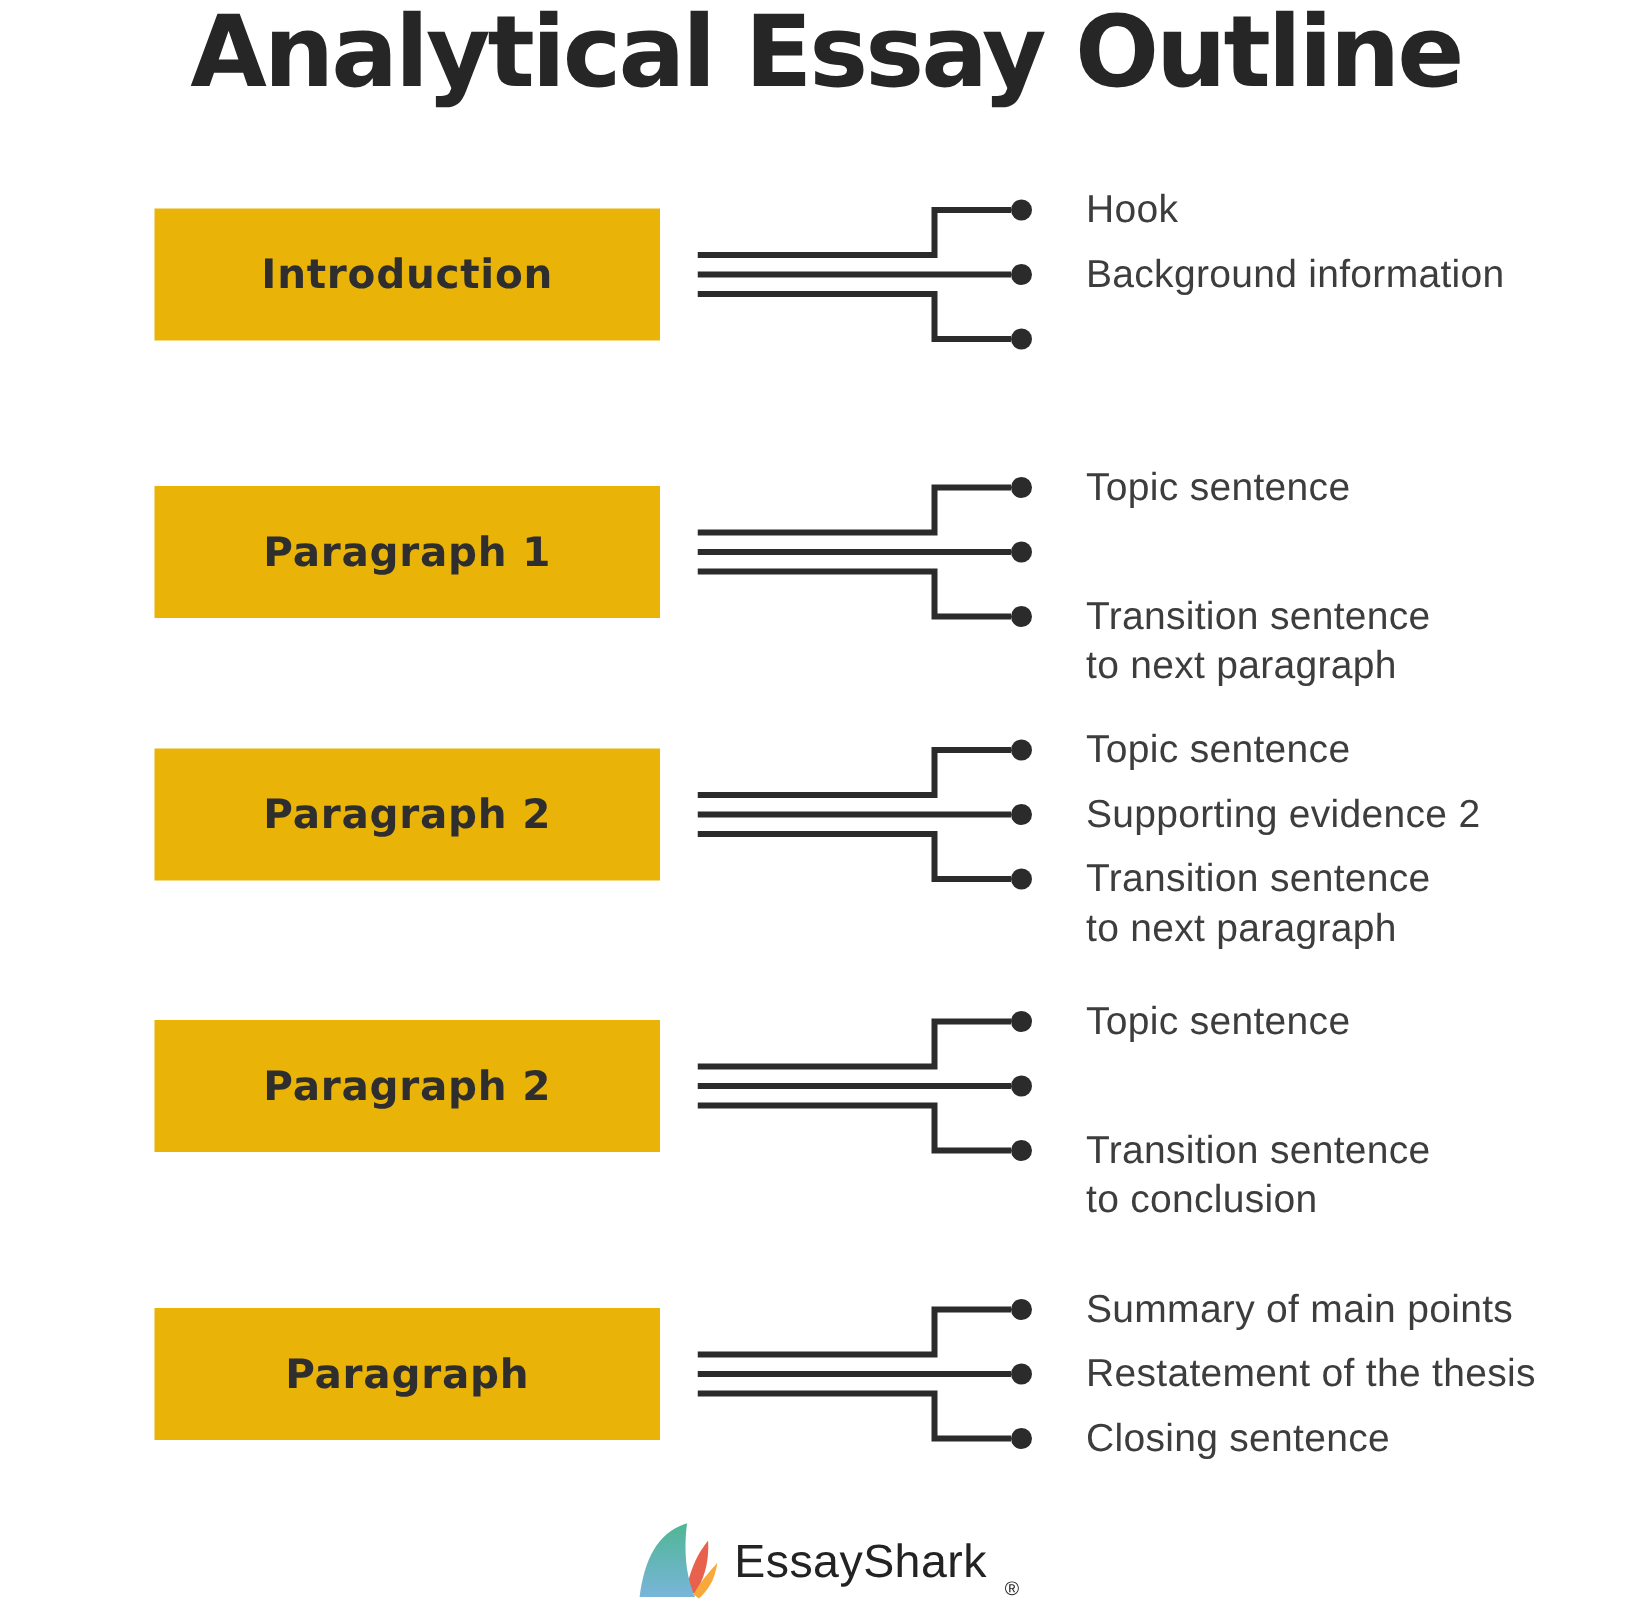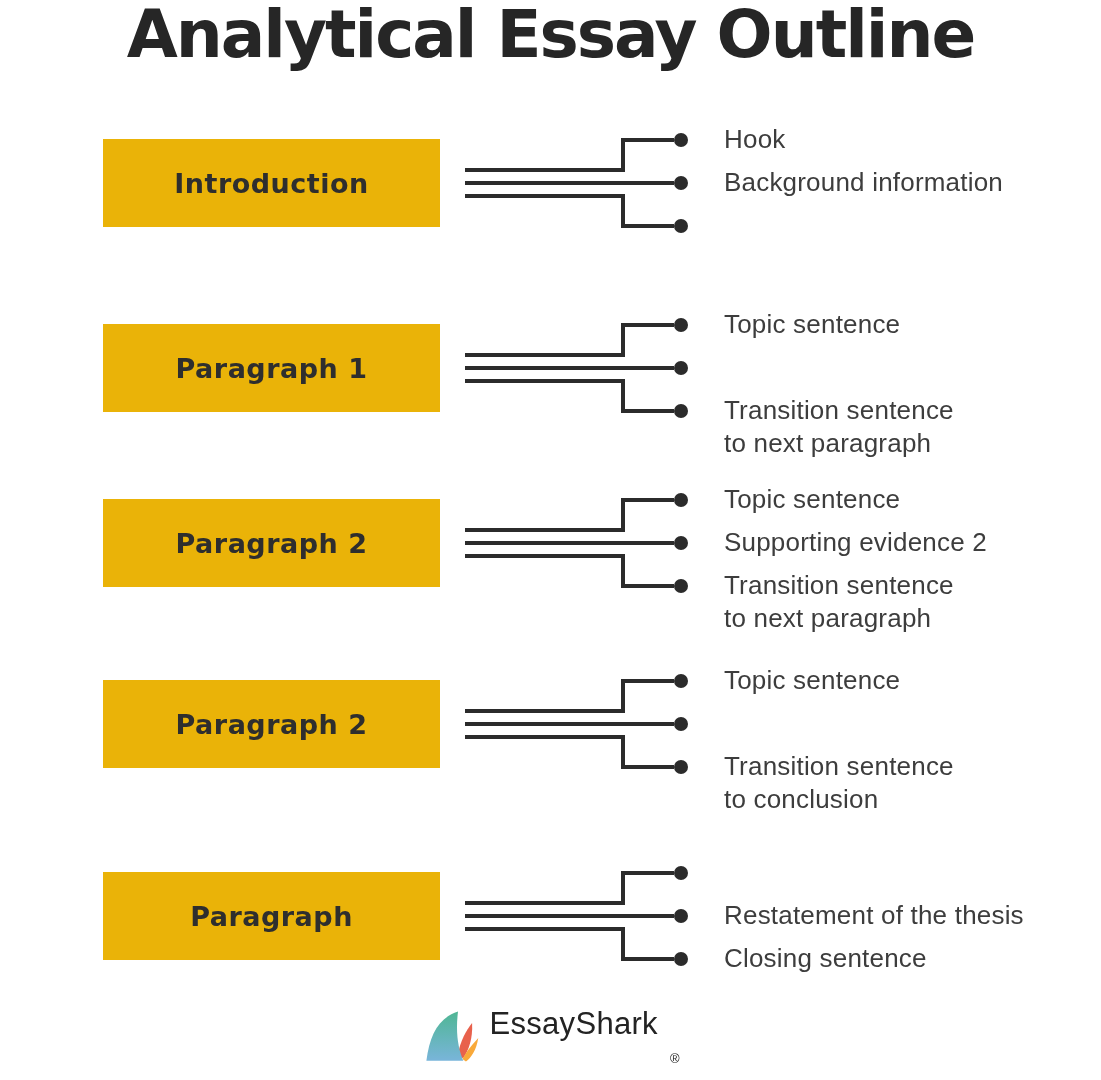--- a/index.html
+++ b/index.html
@@ -80,20 +80,21 @@
   .item.i0{ top:-5px; }
   .item.i1{ top:38px;text-align:center; }
   .item.i2{ top:81px; }
   .footer{
     position:absolute;
     top:1006px;
     left:0;
     width:100%;
     height:70px;
     display:flex;
+    align-items:center;
     justify-content:center;
     gap:10px;
   }
   .logo-icon{ width:58px; height:62px; }
   .brand{
     font-size:31px;
     font-weight:500;
     color:#232323;
     letter-spacing:0.3px;
   }
@@ -194,20 +195,21 @@
     </div>
     <svg class="conn" viewBox="0 0 230 110">
       <path d="M0 42 H158 V12 H209"></path>
         <circle cx="216" cy="12" r="7"></circle>
       <path d="M0 55 H209"></path>
         <circle cx="216" cy="55" r="7"></circle>
       <path d="M0 68 H158 V98 H209"></path>
         <circle cx="216" cy="98" r="7"></circle>
     </svg>
     <div class="items">
+      <div class="item i0">Summary of main points</div>
       <div class="item i1">Restatement of the thesis</div>
       <div class="item i2">Closing sentence</div>
     </div>
   </div>
 
   <div class="footer">
     <svg class="logo-icon" viewBox="0 0 66 62">
       <defs>
         <linearGradient id="finGrad" x1="0" y1="0" x2="0" y2="1">
           <stop offset="0" stop-color="#4fb694"></stop>

